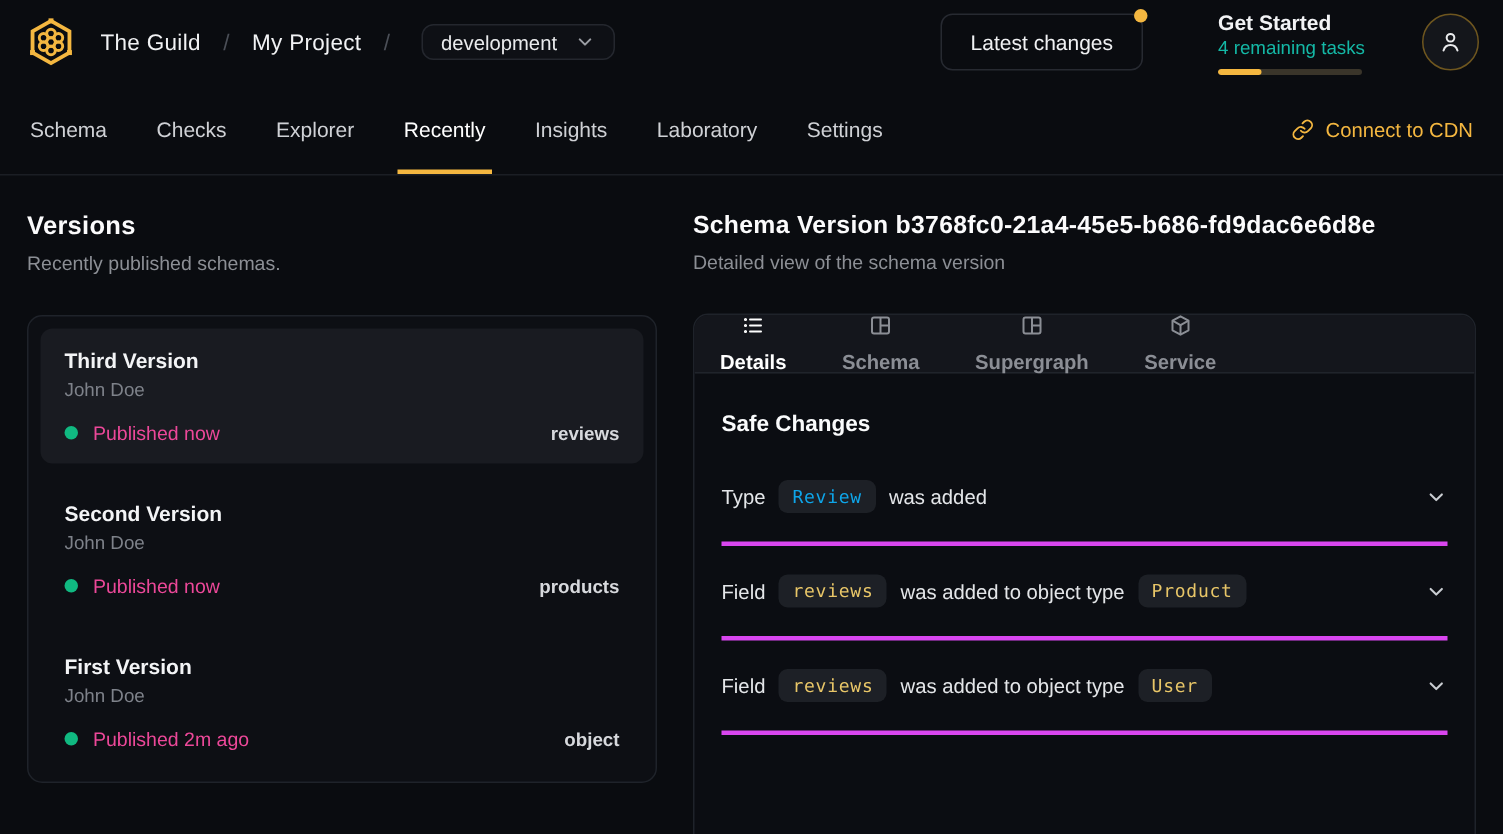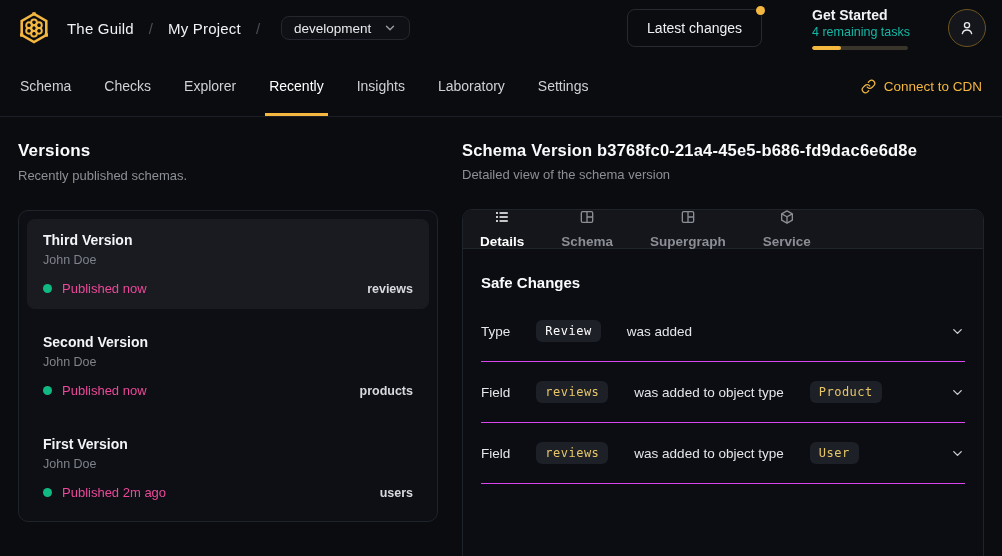--- a/index.html
+++ b/index.html
@@ -100,22 +100,22 @@
   }
   .dtab {
     display:flex; align-items:center; gap:9px; font-size:13.5px;
     color:#8b8e95; cursor:pointer; background:none; border:none;
     font-family:inherit; font-weight:600;flex-direction:column;
   }
   .dtab.active { color:#ffffff; }
   .detail-body { padding:17px 18px 0 18px; }
   .section-title { font-size:15px; font-weight:700; color:#fafbfc; margin:8px 0 10px 0; }
   .change-row {
-    display:flex; align-items:center; gap:26px; padding:19px 0;
-    border-bottom:1px solid #d946ef; font-size:13.5px; color:#e4e6e9;
+    display:flex; align-items:center; gap:9px; padding:19px 0;
+    border-bottom:3px solid #d946ef; font-size:13.5px; color:#e4e6e9;
     cursor:pointer;
   }
   .code-badge {
     font-family:"DejaVu Sans Mono", monospace; font-size:12px;
     background:#1d2026; border-radius:6px; padding:4px 9px;
     letter-spacing:.5px;
   }
   .row-chevron { margin-left:auto; color:#c9ccd1; }
 </style>
 </head>
@@ -224,21 +224,21 @@
           <span class="vi-service">products</span>
         </div>
       </div>
 
       <div class="version-item">
         <div class="vi-name">First Version</div>
         <div class="vi-author">John Doe</div>
         <div class="vi-status">
           <span class="vi-dot" style="background:#10b981"></span>
           <span class="vi-pub">Published 2m ago</span>
-          <span class="vi-service">users</span>
+          <span class="vi-service">object</span>
         </div>
       </div>
 
     </div>
   </section>
 
   <section class="col-right">
     <h2 class="panel-title" style="font-size:16.5px">Schema Version b3768fc0-21a4-45e5-b686-fd9dac6e6d8e</h2>
     <p class="panel-sub">Detailed view of the schema version</p>
 
@@ -292,21 +292,21 @@
           <span>Service</span>
         </button>
 
       </div>
 
       <div class="detail-body">
         <h3 class="section-title">Safe Changes</h3>
 
         <div class="change-row">
           <span>Type</span>
-          <span class="code-badge" style="color:#ffffff">Review</span>
+          <span class="code-badge" style="color:#0ea5e9">Review</span>
           <span>was added</span>
           <span class="row-chevron">
             <svg width="15" height="15" viewBox="0 0 24 24" fill="none" stroke="currentColor" stroke-width="2.2" stroke-linecap="round" stroke-linejoin="round">
                 <polyline points="6 9 12 15 18 9"></polyline>
               </svg>
           </span>
         </div>
 
         <div class="change-row">
           <span>Field</span>

